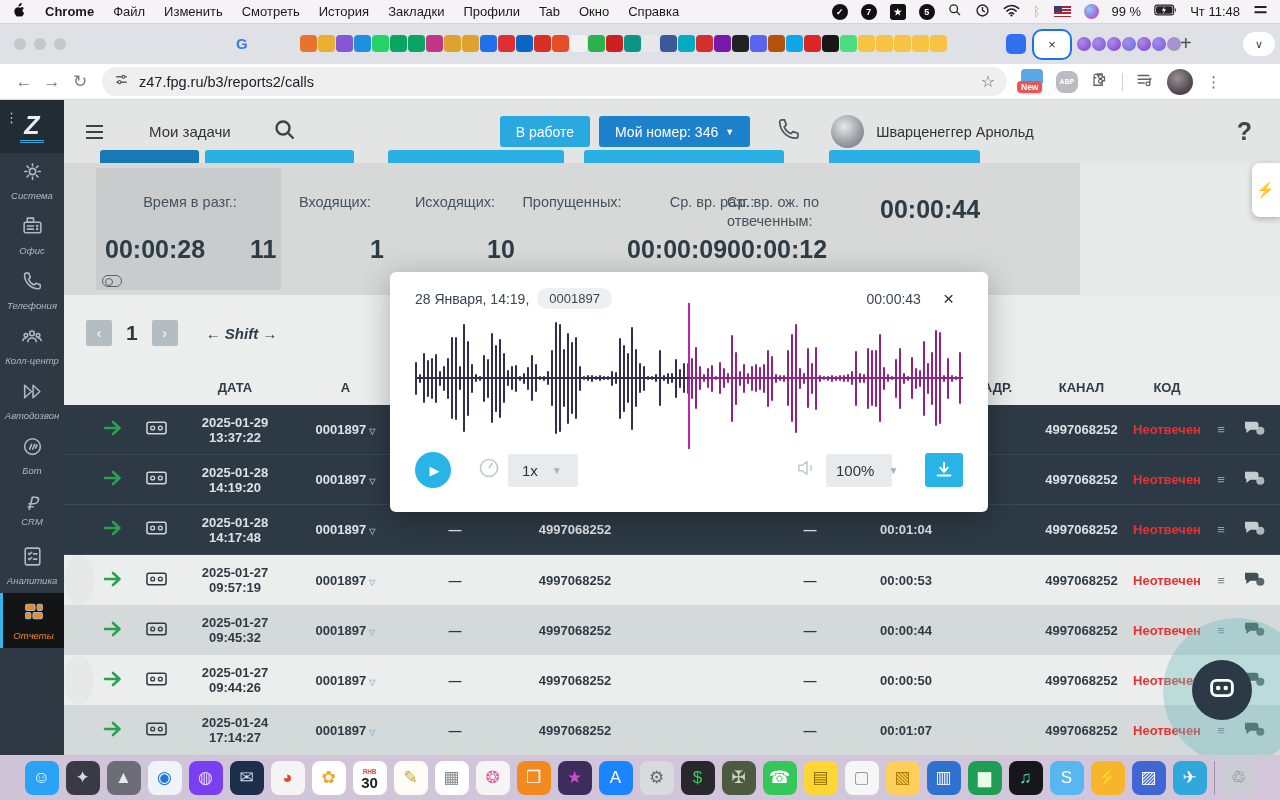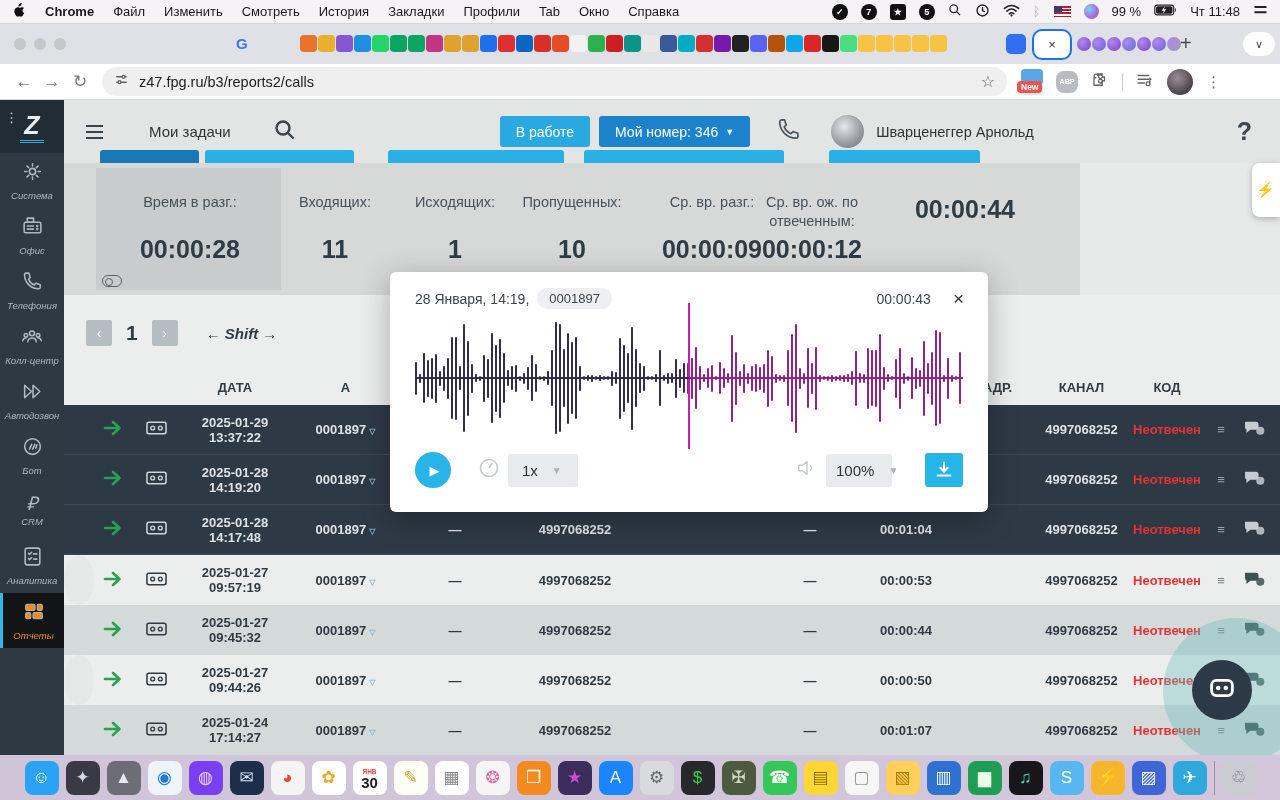--- a/index.html
+++ b/index.html
@@ -83,21 +83,21 @@
      background:radial-gradient(circle at 40% 35%,#e8e8ea,#9aa0a6 55%,#6b7076); }
   .huser { margin-left:12px; font-size:14.5px; color:#333; }
   .hhelp { margin-left:auto; margin-right:28px; font-size:25px; font-weight:bold; color:#3c4650; cursor:pointer;}
   .bluebar { position:absolute; top:50px; height:13px; border-radius:3px 3px 0 0; }
 
   .stats { position:absolute; left:0; top:63px; width:1016px; height:132px; background:#d7d9d9; }
   .stats-right { position:absolute; left:1016px; top:63px; width:200px; height:132px; background:#e8eaea; }
   .stat-panel { position:absolute; left:32px; top:5px; width:185px; height:122px; background:#c8cccd; }
   .toggle { position:absolute; left:38px; top:112px; width:20px; height:12px; border:1.5px solid #5a646c; border-radius:7px; cursor:pointer;}
   .toggle:before { content:""; position:absolute; left:1.5px; top:1.5px; width:6px; height:6px; border:1.5px solid #5a646c; border-radius:50%; }
-  .stat { position:absolute; width:170px; text-align:center; }
+  .stat { position:absolute; width:170px; }
   .stat .slabel { font-size:14.5px; color:#45525c; line-height:19px; min-height:40px; display:flex; align-items:flex-start; justify-content:center;}
   .stat .sval { font-size:25px; font-weight:bold; color:#2e3c46; margin-top:2px; }
 
   .pager { position:absolute; left:0; top:218px; height:30px; display:flex; align-items:center; }
   .pg-btn { width:26px; height:26px; background:#b4bdc2; color:#fff; border-radius:2px; font-size:14px;
     display:flex; align-items:center; justify-content:center; cursor:pointer;}
   .pg-num { font-size:21px; font-weight:bold; color:#2e3c46; margin:0 14px; }
   .pg-shift { margin-left:28px; font-size:15px; font-weight:bold; font-style:italic; color:#2e3c46; }
 
   .trow { display:grid; grid-template-columns:40px 45px 112px 109px 110px 130px 124px 92px 100px 83px 85px 86px 22px 44px;
@@ -110,21 +110,21 @@
   .trow.light { background:#e7e9e9; color:#2f3b44; font-weight:bold;}
   .trow.gray { background:#d4d9da; color:#2f3b44; font-weight:bold;}
   .code-red { color:#e63232; }
   .chev { font-size:8px; color:#8fb8d4; margin-left:3px; }
   .listico { font-size:13px; color:#97a1a8; cursor:pointer;}
   .trow.light .listico,.trow.gray .listico { color:#79848c; }
 
   
   .modal { position:absolute; left:390px; top:272px; width:598px; height:240px; background:#fff; border-radius:6px;
     box-shadow:0 6px 30px rgba(0,0,0,.28); z-index:30; }
-  .m-head { display:flex; align-items:center; padding:16px 24px 0 25px; font-size:14px; color:#3c4650; }
+  .m-head { display:flex; align-items:center; padding:16px 34px 0 25px; font-size:14px; color:#3c4650; }
   .m-pill { background:#edeff2; border-radius:12px; padding:3px 12px; margin-left:8px; font-size:13px; color:#3c4650;}
   .m-time { margin-left:auto; margin-right:22px; }
   .m-close { font-size:19px; color:#333; cursor:pointer; line-height:16px;}
   .wave { position:absolute; left:25px; top:45px; width:548px; height:122px; display:flex; align-items:center; }
   .wave .bar { width:2px; margin-right:2px; border-radius:1px; }
   .baseline { position:absolute; left:0; top:60px; width:548px; height:1.5px; }
   .playhead { position:absolute; left:273px; top:-14px; width:2px; height:146px; background:#c21fb4; cursor:ew-resize;}
   .m-controls { position:absolute; left:25px; top:180px; width:548px; height:36px; display:flex; align-items:center; }
   .play { width:36px; height:36px; border-radius:50%; background:#29b4e8; color:#fff; display:flex; align-items:center;
     justify-content:center; font-size:13px; padding-left:3px; cursor:pointer;}

